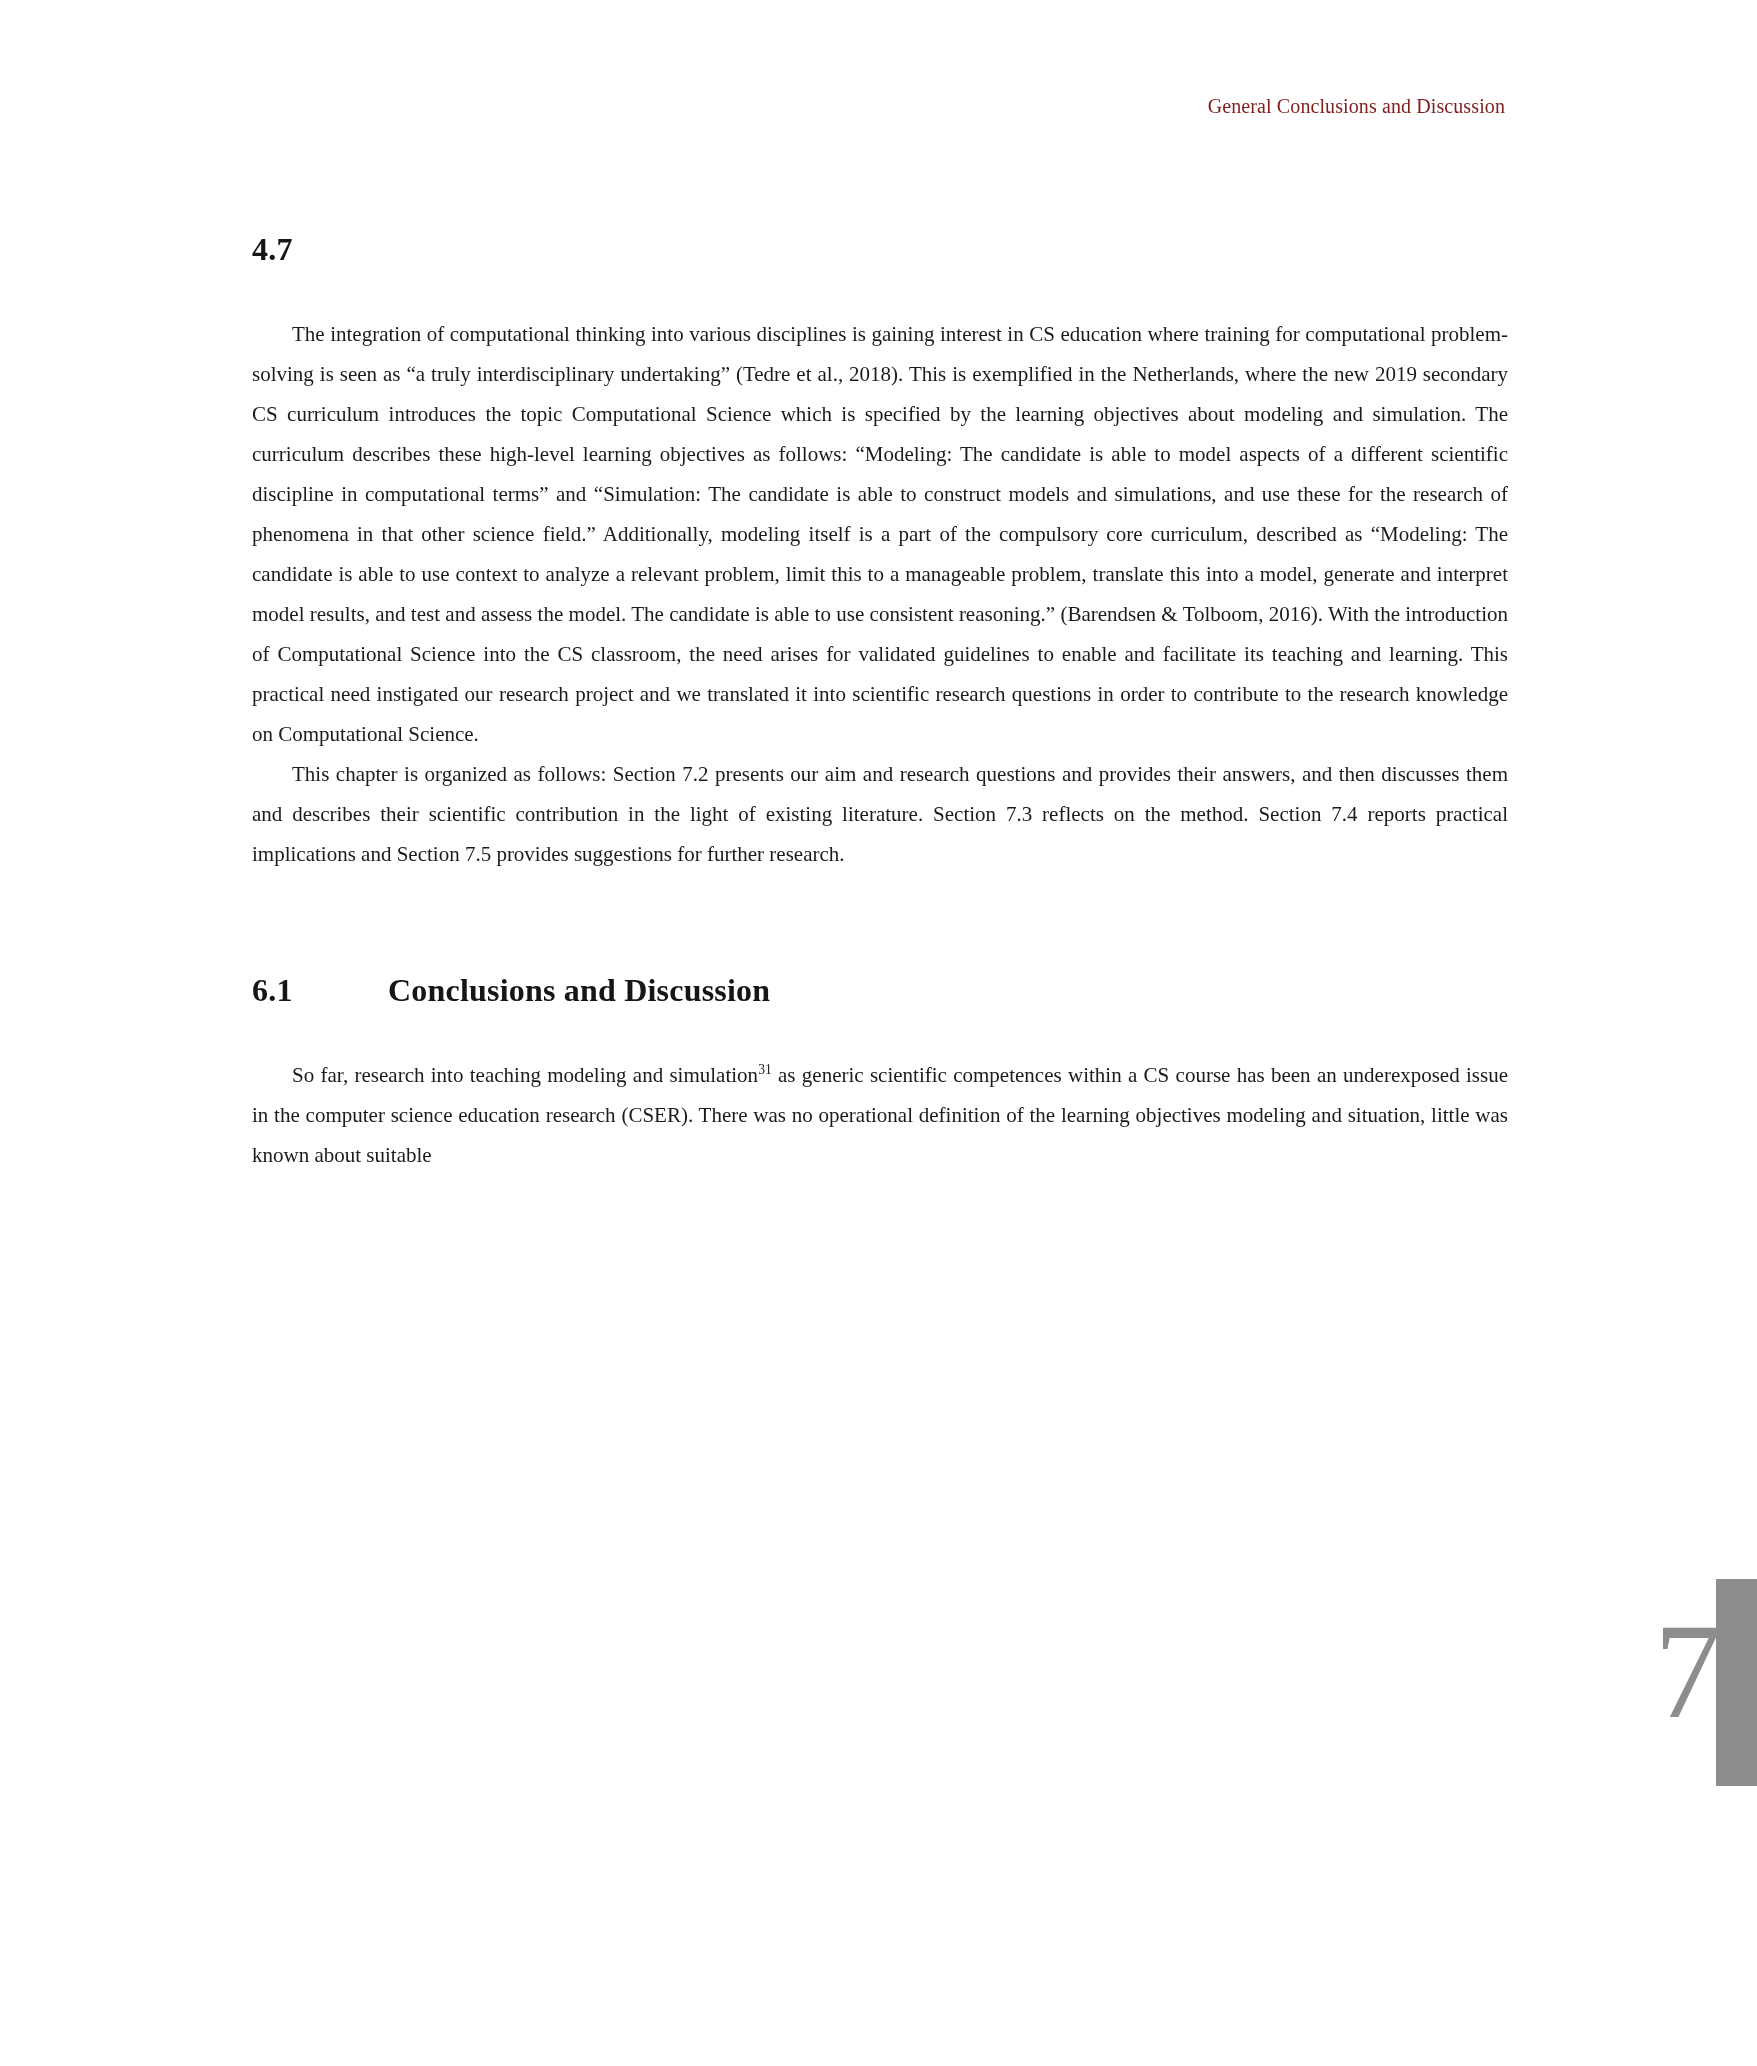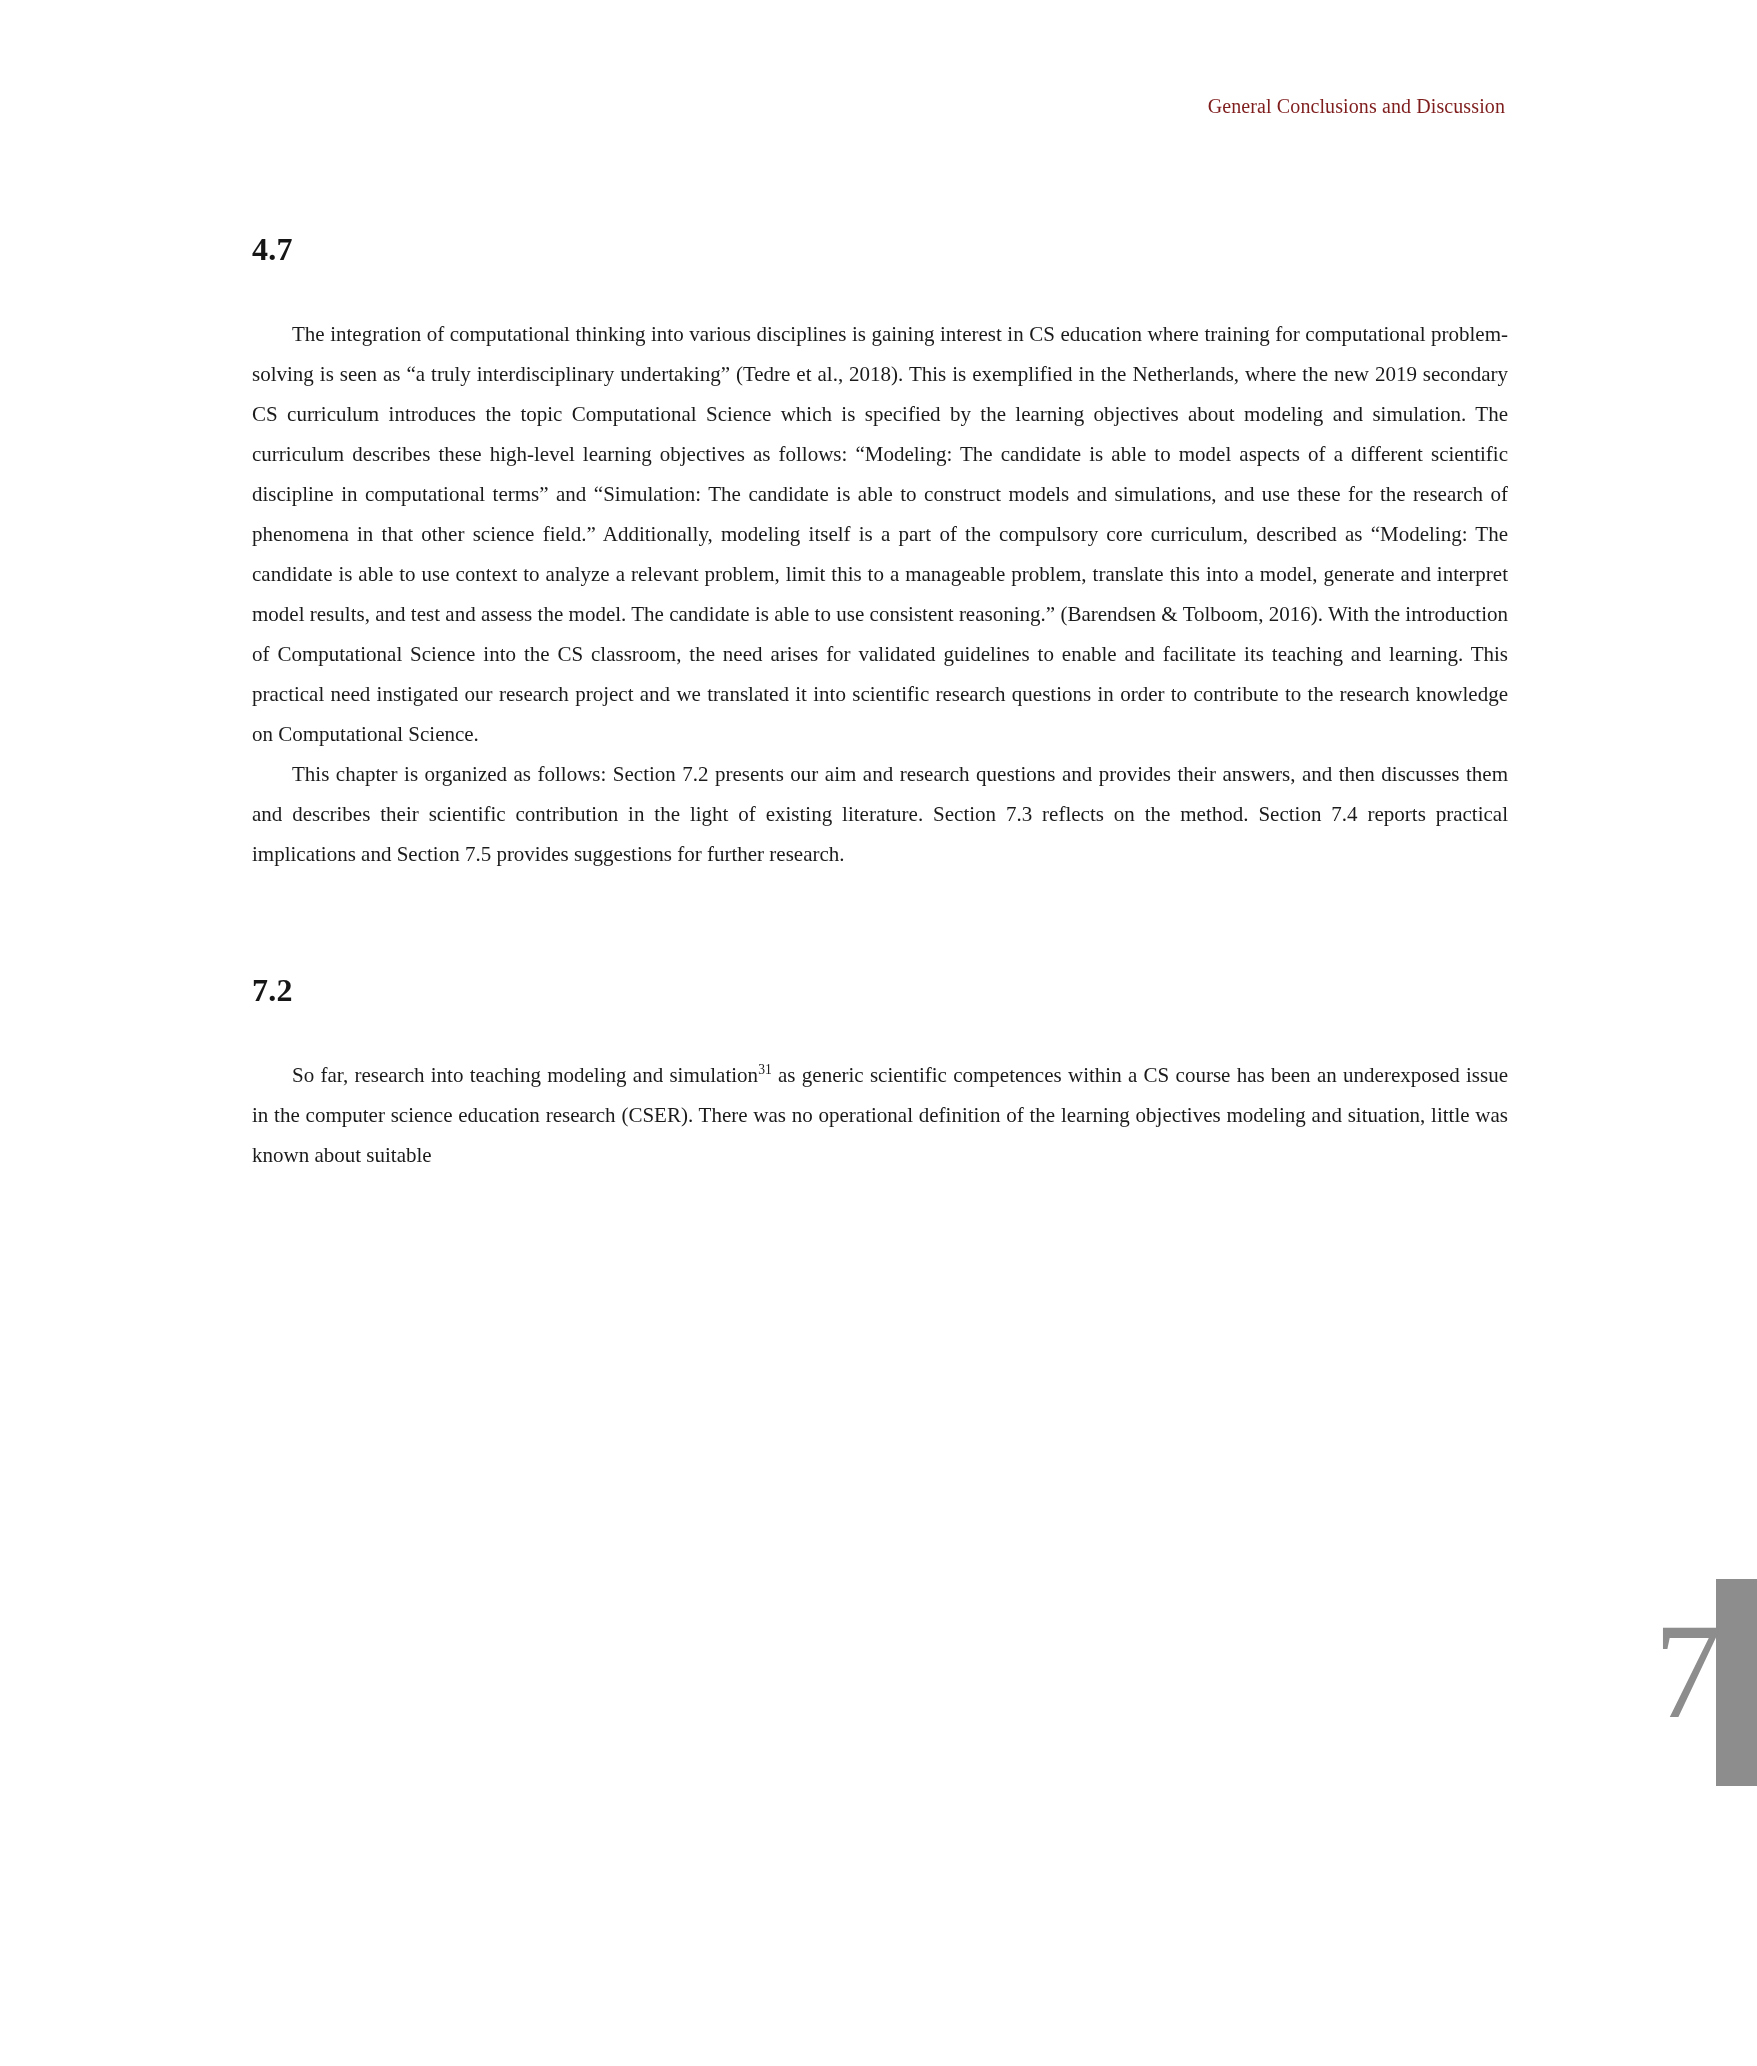--- a/index.html
+++ b/index.html
@@ -115,21 +115,22 @@
     </h2>
 
     <div class="gap-after-heading"></div>
 
     <p class="body indent">The integration of computational thinking into various disciplines is gaining interest in CS education where training for computational problem-solving is seen as “a truly interdisciplinary undertaking” (Tedre et al., 2018). This is exemplified in the Netherlands, where the new 2019 secondary CS curriculum introduces the topic Computational Science which is specified by the learning objectives about modeling and simulation. The curriculum describes these high-level learning objectives as follows: “Modeling: The candidate is able to model aspects of a different scientific discipline in computational terms” and “Simulation: The candidate is able to construct models and simulations, and use these for the research of phenomena in that other science field.” Additionally, modeling itself is a part of the compulsory core curriculum, described as “Modeling: The candidate is able to use context to analyze a relevant problem, limit this to a manageable problem, translate this into a model, generate and interpret model results, and test and assess the model. The candidate is able to use consistent reasoning.” (Barendsen &amp; Tolboom, 2016). With the introduction of Computational Science into the CS classroom, the need arises for validated guidelines to enable and facilitate its teaching and learning. This practical need instigated our research project and we translated it into scientific research questions in order to contribute to the research knowledge on Computational Science.</p>
     <p class="body indent">This chapter is organized as follows: Section 7.2 presents our aim and research questions and provides their answers, and then discusses them and describes their scientific contribution in the light of existing literature. Section 7.3 reflects on the method. Section 7.4 reports practical implications and Section 7.5 provides suggestions for further research.</p>
 
     <div class="gap-before-heading-2"></div>
 
     <h2 class="section-heading">
-      <span class="num">7.2</span>
+      <span class="num">6.1</span>
+      <span class="ttl">Conclusions and Discussion</span>
     </h2>
 
     <div class="gap-after-heading-2"></div>
 
     <p class="body indent"><span>So far, research into teaching modeling and simulation</span><sup class="fn-ref">31</sup><span> as generic scientific competences within a CS course has been an underexposed issue in the computer science education research (CSER). There was no operational definition of the learning objectives modeling and situation, little was known about suitable</span></p>
 
   </div>
 
 </div>
 

